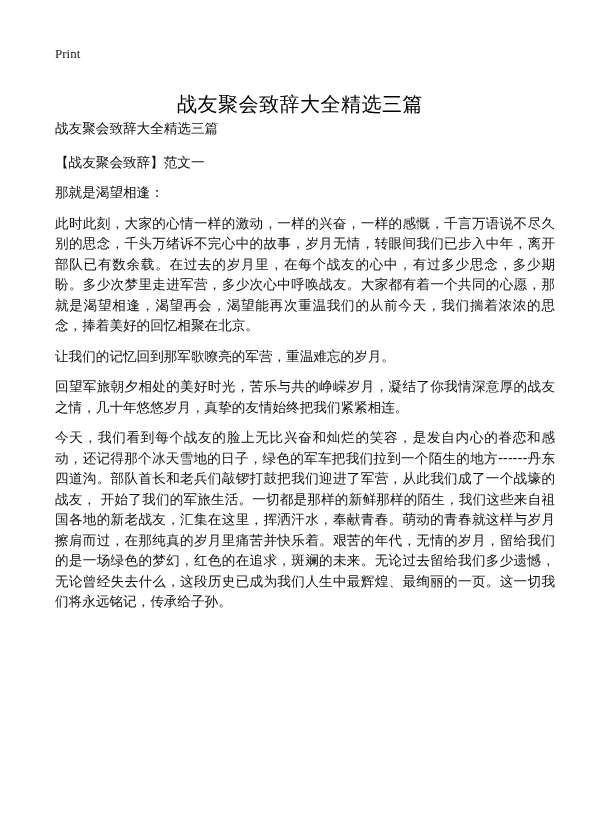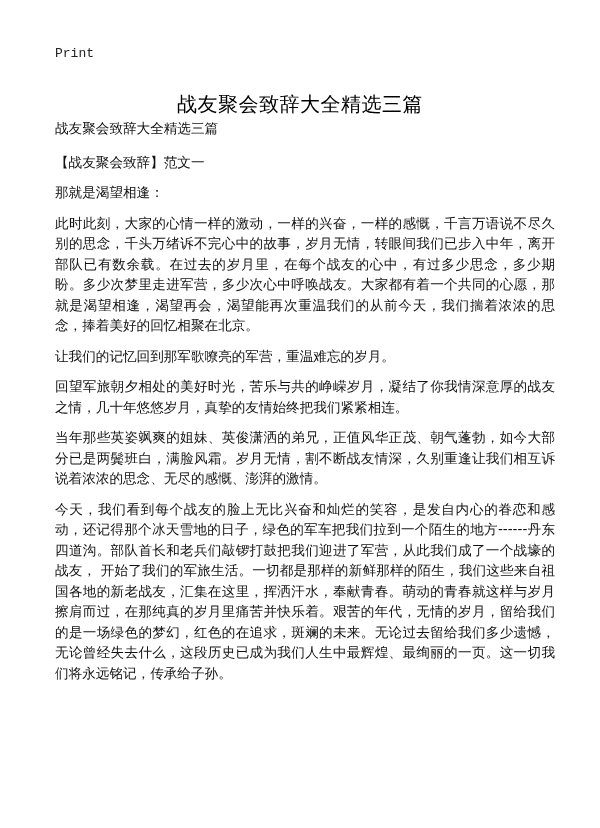--- a/index.html
+++ b/index.html
@@ -3,21 +3,21 @@
 <meta charset="utf-8">
 <style>
   html, body { margin: 0; padding: 0; background: #ffffff; }
   body {
     width: 600px; height: 828px; overflow: hidden; position: relative;
     font-family: "DejaVu Sans", "Liberation Sans", sans-serif;
     color: #111111;
   }
   .print-label {
     position: absolute; left: 55px; top: 46px;
-    font-family: Liberation Mono, monospace;
+    font-family: Liberation Serif, serif;
     font-size: 13px; color: #222;
   }
   .doc-title {
     position: absolute; left: 0; width: 600px; top: 78px;
     text-align: center; font-size: 20px; font-weight: normal; color: #000;
     letter-spacing: 0.5px;
   }
   .content {
     position: absolute; left: 55px; top: 118px; width: 500px;
     font-size: 13.6px; line-height: 20.5px;
@@ -33,15 +33,14 @@
 
 <h1 class="doc-title">战友聚会致辞大全精选三篇</h1>
 
 <div class="content">
   <p class="subtitle">战友聚会致辞大全精选三篇</p>
   <p class="heading"><span>【战友聚会致辞】</span><span class="normal-b">范文一</span></p>
   <p>那就是渴望相逢：</p>
   <p>此时此刻，大家的心情一样的激动，一样的兴奋，一样的感慨，千言万语说不尽久别的思念，千头万绪诉不完心中的故事，岁月无情，转眼间我们已步入中年，离开部队已有数余载。在过去的岁月里，在每个战友的心中，有过多少思念，多少期盼。多少次梦里走进军营，多少次心中呼唤战友。大家都有着一个共同的心愿，那就是渴望相逢，渴望再会，渴望能再次重温我们的从前今天，我们揣着浓浓的思念，捧着美好的回忆相聚在北京。</p>
   <p>让我们的记忆回到那军歌嘹亮的军营，重温难忘的岁月。</p>
   <p>回望军旅朝夕相处的美好时光，苦乐与共的峥嵘岁月，凝结了你我情深意厚的战友之情，几十年悠悠岁月，真挚的友情始终把我们紧紧相连。</p>
-  <p>当年那些英姿飒爽的姐妹、英俊潇洒的弟兄，正值风华正茂、朝气蓬勃，如今大部分已是两鬓班白，满脸风霜。岁月无情，割不断战友情深，久别重逢让我们相互诉说着浓浓的思念、无尽的感慨、澎湃的激情。</p>
   <p>今天，我们看到每个战友的脸上无比兴奋和灿烂的笑容，是发自内心的眷恋和感动，还记得那个冰天雪地的日子，绿色的军车把我们拉到一个陌生的地方------丹东四道沟。部队首长和老兵们敲锣打鼓把我们迎进了军营，从此我们成了一个战壕的战友， 开始了我们的军旅生活。一切都是那样的新鲜那样的陌生，我们这些来自祖国各地的新老战友，汇集在这里，挥洒汗水，奉献青春。萌动的青春就这样与岁月擦肩而过，在那纯真的岁月里痛苦并快乐着。艰苦的年代，无情的岁月，留给我们的是一场绿色的梦幻，红色的在追求，斑斓的未来。无论过去留给我们多少遗憾，无论曾经失去什么，这段历史已成为我们人生中最辉煌、最绚丽的一页。这一切我们将永远铭记，传承给子孙。</p>
 </div>
 
 </body></html>

